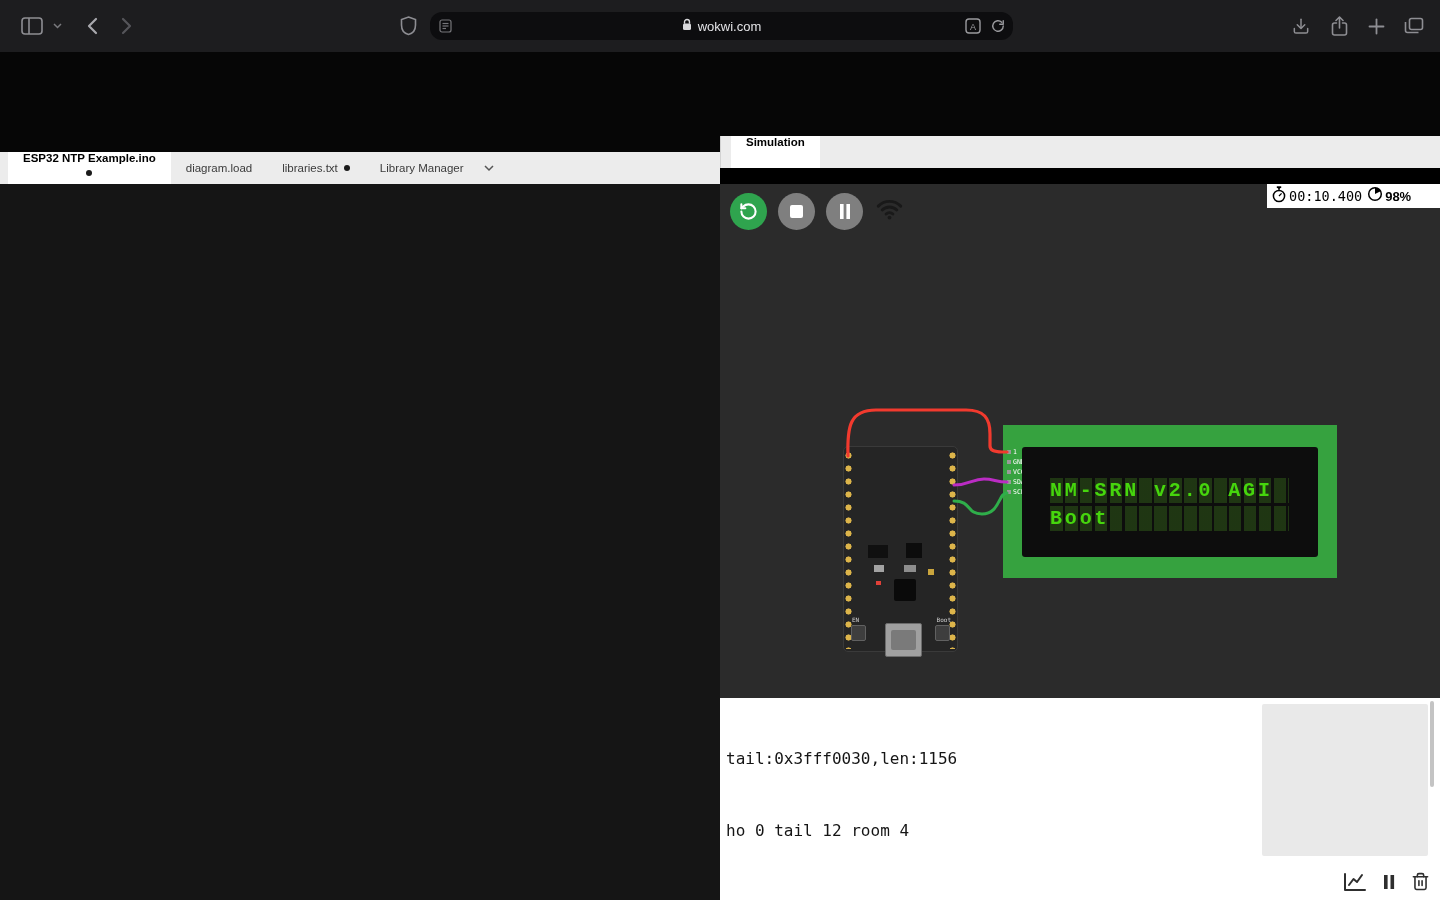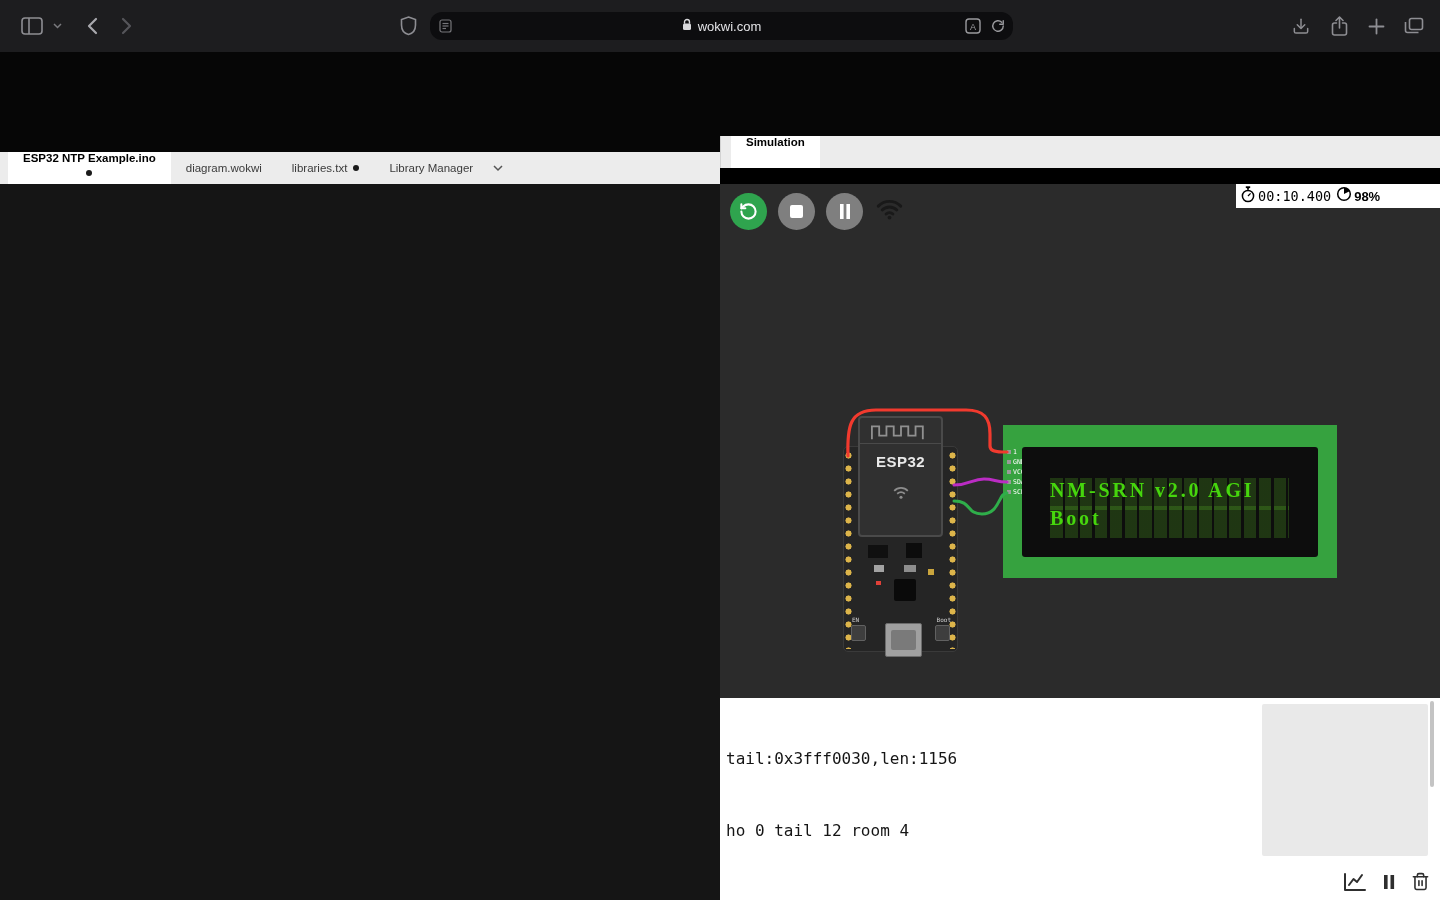--- a/index.html
+++ b/index.html
@@ -29,21 +29,21 @@
   .editor { position:absolute; left:0; top:184px; width:720px; height:716px; background:#151515; }
 
   
   .sim { position:absolute; left:720px; top:184px; width:720px; height:514px; background:#2b2b2b; overflow:hidden; }
   .circle-btn { position:absolute; top:9px; width:37px; height:37px; border-radius:50%; display:flex; align-items:center; justify-content:center; }
   .btn-restart { left:10px; background:#2fa44e; }
   .btn-stop    { left:58px; background:#7f7f7f; }
   .btn-pause   { left:106px; background:#7f7f7f; }
   .wifi-btn { position:absolute; left:156px; top:14px; }
 
-  .timer-badge { position:absolute; right:0; top:0; width:204px; height:24px; background:#fff; display:flex;
+  .timer-badge { position:absolute; right:0; top:0; width:173px; height:24px; background:#fff; display:flex;
                  align-items:center; gap:2px; padding:12px 4px; color:#000; }
   .timer-text { font-family:"DejaVu Sans Mono", monospace; font-size:13.5px; }
   .cpu-text   { font-size:13px; font-weight:600; }
 
   
   .esp-board { position:absolute; left:123px; top:262px; width:115px; height:206px; background:#252525; border:1px solid #3a3a3a; border-radius:5px; }
   .pin-col { position:absolute; top:5px; width:7px; height:197px;
              background-image:radial-gradient(circle at 3.5px 3.5px, #ddb54a 2.8px, rgba(0,0,0,0) 3.3px);
              background-size:7px 13px; background-repeat:repeat-y; }
   .pin-col.left { left:1px; } .pin-col.right { right:1px; }
@@ -53,22 +53,22 @@
   .esp-logo { display:flex; justify-content:center; margin-top:14px; }
   .comp { position:absolute; }
   .usb { position:absolute; left:41px; top:176px; width:37px; height:34px; background:#a0a0a0; border:1px solid #6c6c6c; border-radius:2px; }
   .usb-inner { position:absolute; left:5px; top:6px; width:25px; height:20px; background:#7a7a7a; border-radius:2px; }
   .board-btn { position:absolute; top:178px; width:15px; height:16px; background:#3e3e3e; border:1px solid #616161; border-radius:2px; }
   .board-btn-label { position:absolute; top:169px; font-size:6px; color:#cfcfcf; font-family:"DejaVu Sans Mono", monospace; }
 
   
   .lcd { position:absolute; left:283px; top:241px; width:334px; height:153px; background:#36a23f; }
   .lcd-screen { position:absolute; left:19px; top:22px; width:296px; height:110px; background:#0d0d0d; border-radius:3px; }
-  .lcd-line { position:absolute; left:28px; width:239px; height:32px; line-height:25px; white-space:pre;
-              font-family:Liberation Serif, serif; font-weight:700; font-size:20px; letter-spacing:2.85px; color:#46d60d;
+  .lcd-line { position:absolute; left:28px; width:239px; height:25px; line-height:25px; white-space:pre;
+              font-family:Liberation Mono, monospace; font-weight:700; font-size:20px; letter-spacing:2.85px; color:#46d60d;
               background-image:repeating-linear-gradient(90deg, rgba(96,200,40,.22) 0 12.6px, rgba(0,0,0,0) 12.6px 14.9px); }
   .lcd-line.l1 { top:31px; } .lcd-line.l2 { top:59px; }
   .lcd-pins { position:absolute; left:4px; top:23px; display:flex; flex-direction:column; gap:2px;
               font-family:"DejaVu Sans Mono", monospace; font-size:6.5px; color:#fff; }
   .lcd-pin-row { display:flex; align-items:center; gap:2px; height:8px; }
   .lcd-pin-pad { width:4px; height:4px; background:#9a9a9a; display:inline-block; }
 
   .wires { position:absolute; left:0; top:0; width:720px; height:514px; pointer-events:none; z-index:5; }
 
   
@@ -170,21 +170,21 @@
 </div>
 
 <div class="top-banner"></div>
 
 <div class="tabstrip-left">
   <div class="tab active">
     <span>ESP32 NTP Example.ino</span>
     <span class="unsaved-dot"></span>
   </div>
   <div class="tab">
-    <span>diagram.wokwi</span>
+    <span>diagram.load</span>
   </div>
   <div class="tab">
     <span>libraries.txt</span>
     <span class="unsaved-dot"></span>
   </div>
   <div class="tab">
     <span>Library Manager</span>
     <span style="margin-left:14px;">
       <svg width="10" height="7" viewBox="0 0 10 7" fill="none" stroke="#555" stroke-width="1.5">
           <polyline points="1,1 5,5 9,1"></polyline>
@@ -244,35 +244,20 @@
           <circle cx="8" cy="8" r="6.3" stroke="#000" fill="none" stroke-width="1.5"></circle>
           <path d="M8 8 L8 1.7 A6.3 6.3 0 0 1 13.6 5.2 Z" fill="#000"></path>
         </svg>
     </span>
     <span class="cpu-text">98%</span>
   </div>
 
   <div class="esp-board">
     <div class="pin-col left"></div>
     <div class="pin-col right"></div>
-    <div class="esp-module">
-      <div class="antenna">
-        <svg width="72" height="20" viewBox="0 0 72 22" fill="none" stroke="#909090" stroke-width="2">
-            <path d="M4 20 V6 h8 V16 h8 V6 h8 V16 h8 V6 h8 V16 h8 V6 h8 v14"></path>
-          </svg>
-      </div>
-      <div class="esp-label">ESP32</div>
-      <div class="esp-logo">
-        <svg width="22" height="17" viewBox="0 0 24 20" fill="none" stroke="#8d8d8d" stroke-width="2">
-            <path d="M4 8 a11 11 0 0 1 16 0"></path>
-            <path d="M7.5 11.5 a7 7 0 0 1 9 0"></path>
-            <circle cx="12" cy="15.5" r="1.8" fill="#8d8d8d" stroke="none"></circle>
-          </svg>
-      </div>
-    </div>
     <div class="comp" style="left:24px;top:98px;width:20px;height:13px;background:#101010;"></div>
     <div class="comp" style="left:62px;top:96px;width:16px;height:15px;background:#0c0c0c;"></div>
     <div class="comp" style="left:30px;top:118px;width:10px;height:7px;background:#a3a3a3;"></div>
     <div class="comp" style="left:60px;top:118px;width:12px;height:7px;background:#8d8d8d;"></div>
     <div class="comp" style="left:32px;top:134px;width:5px;height:4px;background:#e04038;"></div>
     <div class="comp" style="left:50px;top:132px;width:22px;height:22px;background:#0a0a0a;border-radius:2px;"></div>
     <div class="comp" style="left:84px;top:122px;width:6px;height:6px;background:#caa53d;"></div>
     <div class="usb">
         <div class="usb-inner"></div>
       </div>

